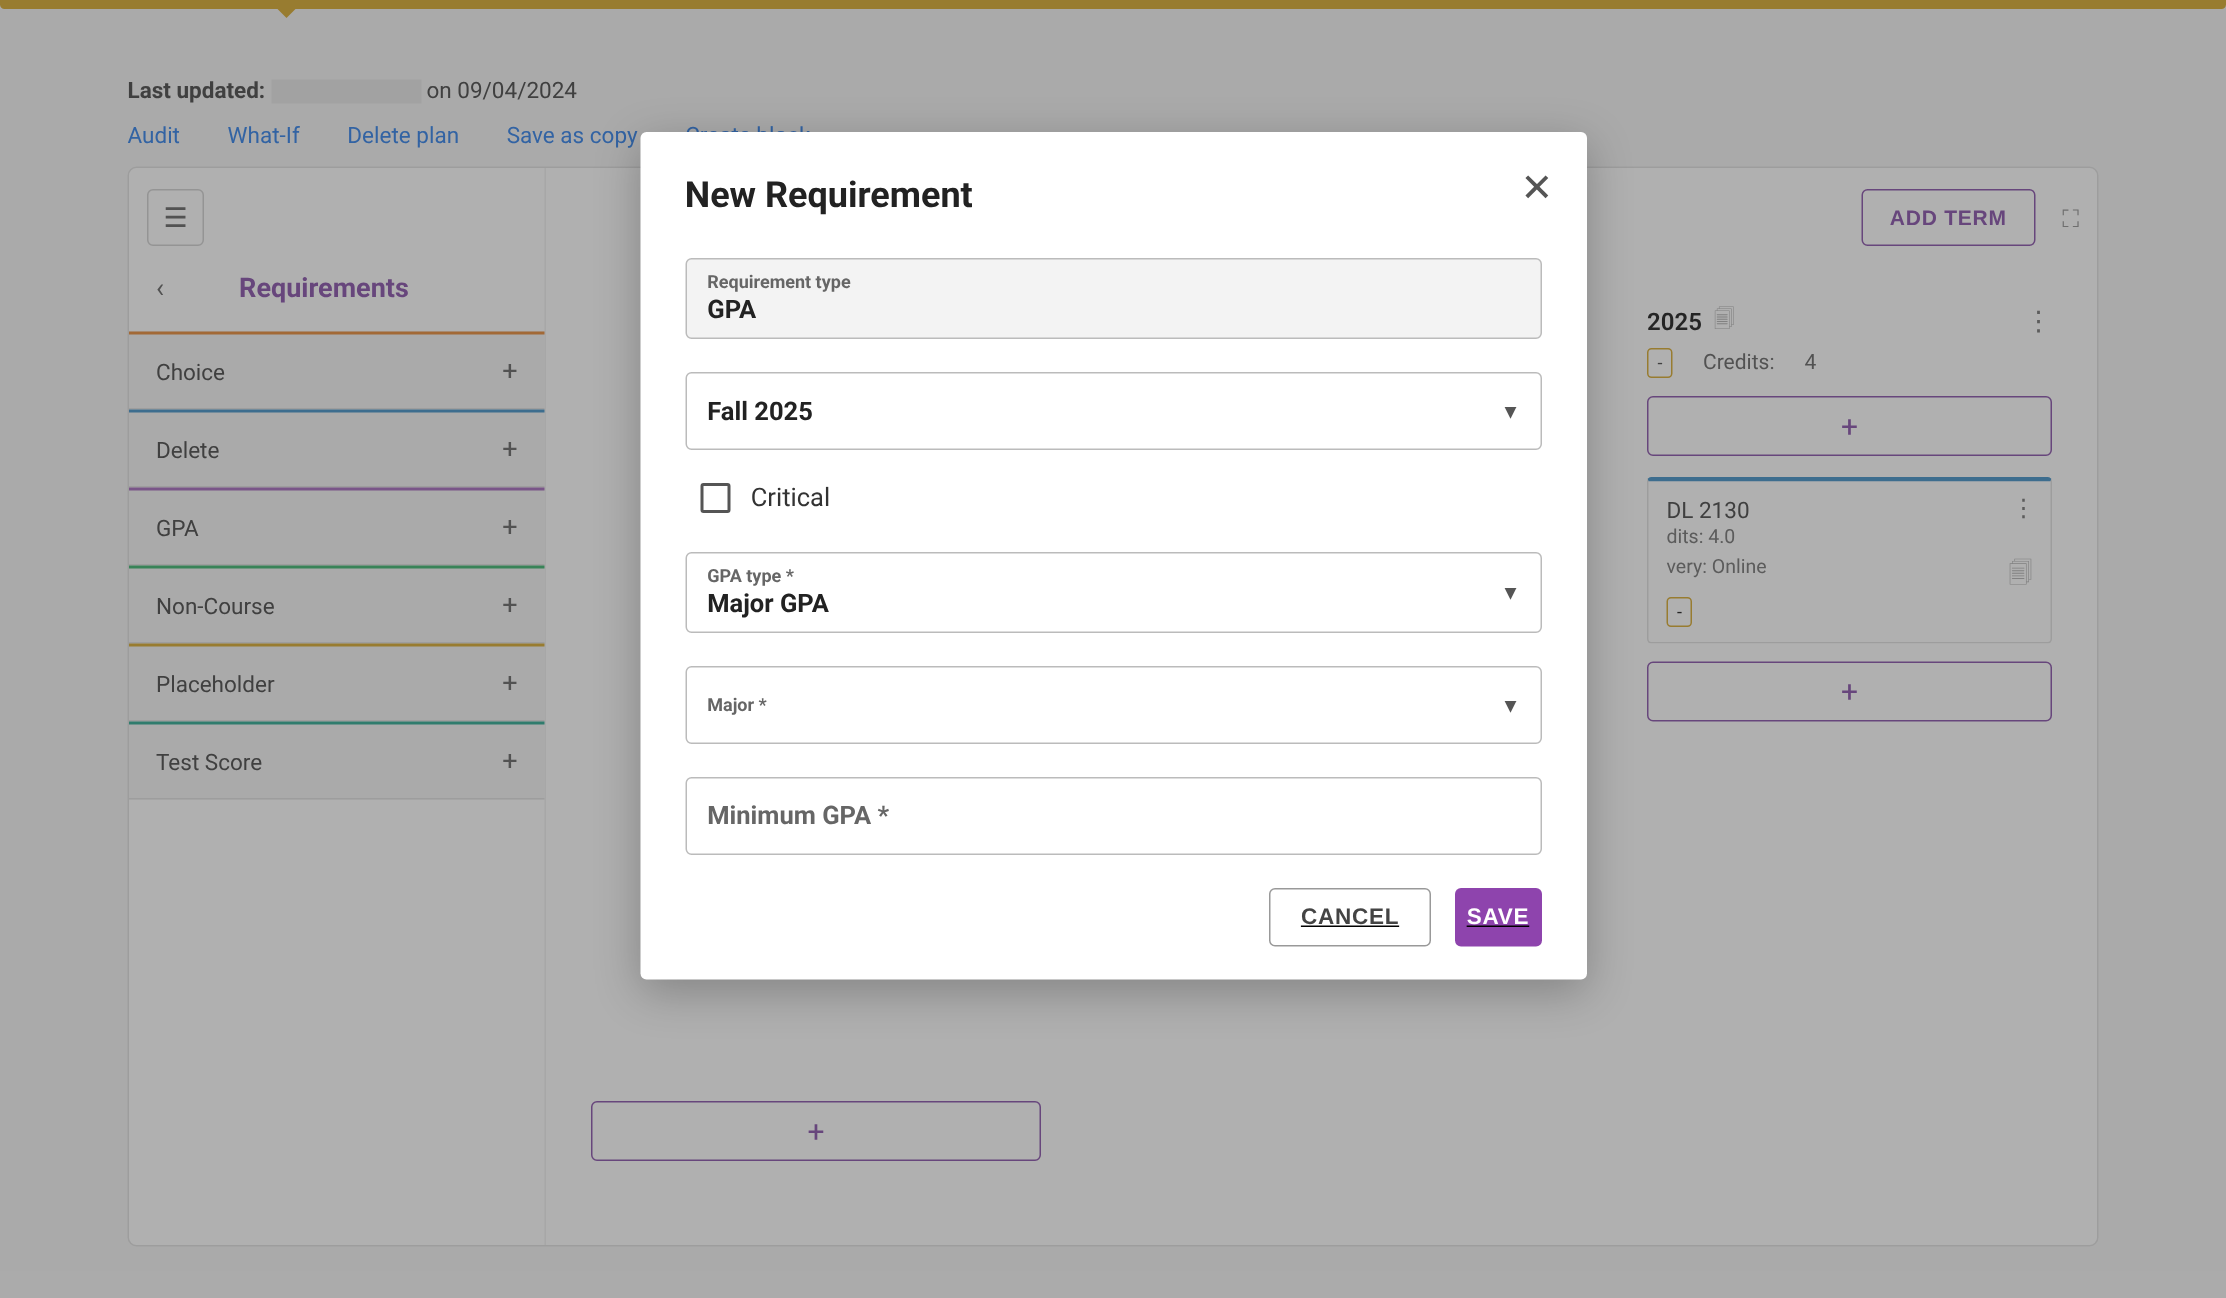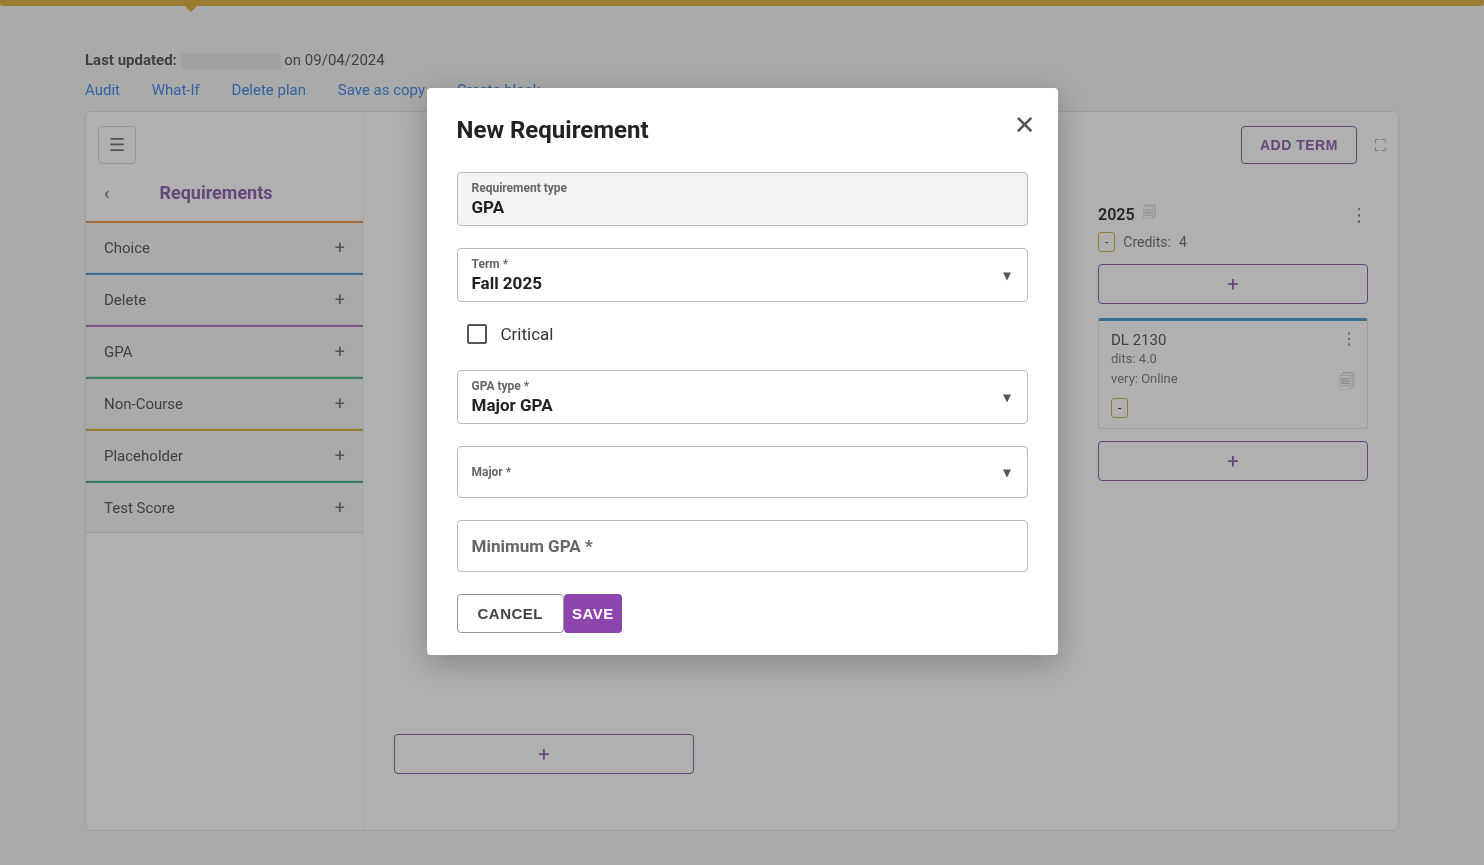--- a/index.html
+++ b/index.html
@@ -138,21 +138,21 @@
     flex: 1;
     padding: 90px 30px 20px 30px;
     display: flex;
     gap: 30px;
   }
   .term-col { width: 300px; }
   .term-header { display:flex; align-items:center; gap:8px; }
   .term-title { font-weight:600; font-size:16px; }
   .note-icon { color:#aaa; font-size:14px; }
   .term-kebab { color:#666; font-size:18px; cursor:pointer; margin-left:auto; }
-  .credits-row { display:flex; align-items:center; gap:8px; margin-top:6px; font-size:14px; color:#555;}
+  .credits-row { display:flex; align-items:center; gap:20px; margin-top:6px; font-size:14px; color:#555;}
   .credits-badge { border:1px solid #d4a017; padding:2px 6px; border-radius:3px; font-size:12px; color:#333;}
   .add-slot {
     border: 1px solid #7b3fa0;
     border-radius: 4px;
     height: 40px;
     margin-top: 12px;
     display:flex; align-items:center; justify-content:center;
     color:#7b3fa0; font-size:20px; cursor:pointer;
   }
   .course-card {
@@ -243,21 +243,24 @@
   .checkbox-box {
     width: 20px;
     height: 20px;
     border: 2px solid #555;
     border-radius: 2px;
     cursor: pointer;
   }
   .checkbox-label { font-size: 17px; color: #333; }
   .modal-actions {
     display: flex;
+    justify-content: flex-end;
+    gap: 16px;
     margin-top: 6px;
+    text-decoration: underline;
   }
   .btn-cancel {
     border: 1px solid #999;
     background: #fff;
     color: #444;
     padding: 10px 20px;
     border-radius: 4px;
     font-weight: 700;
     font-size: 15px;
     letter-spacing: 0.5px;
@@ -383,21 +386,20 @@
     <button class="close-btn">
       <span>✕</span>
     </button>
 
     <div class="form-field readonly">
       <span class="float-label">Requirement type</span>
       <span class="field-value">GPA</span>
     </div>
 
     <div class="form-field">
-      <span class="float-label">Term *</span>
       <span class="field-value">Fall 2025</span>
       <span class="chevron">▾</span>
     </div>
 
     <div class="checkbox-row">
       <span class="checkbox-box"></span>
       <span class="checkbox-label">Critical</span>
     </div>
 
     <div class="form-field">

